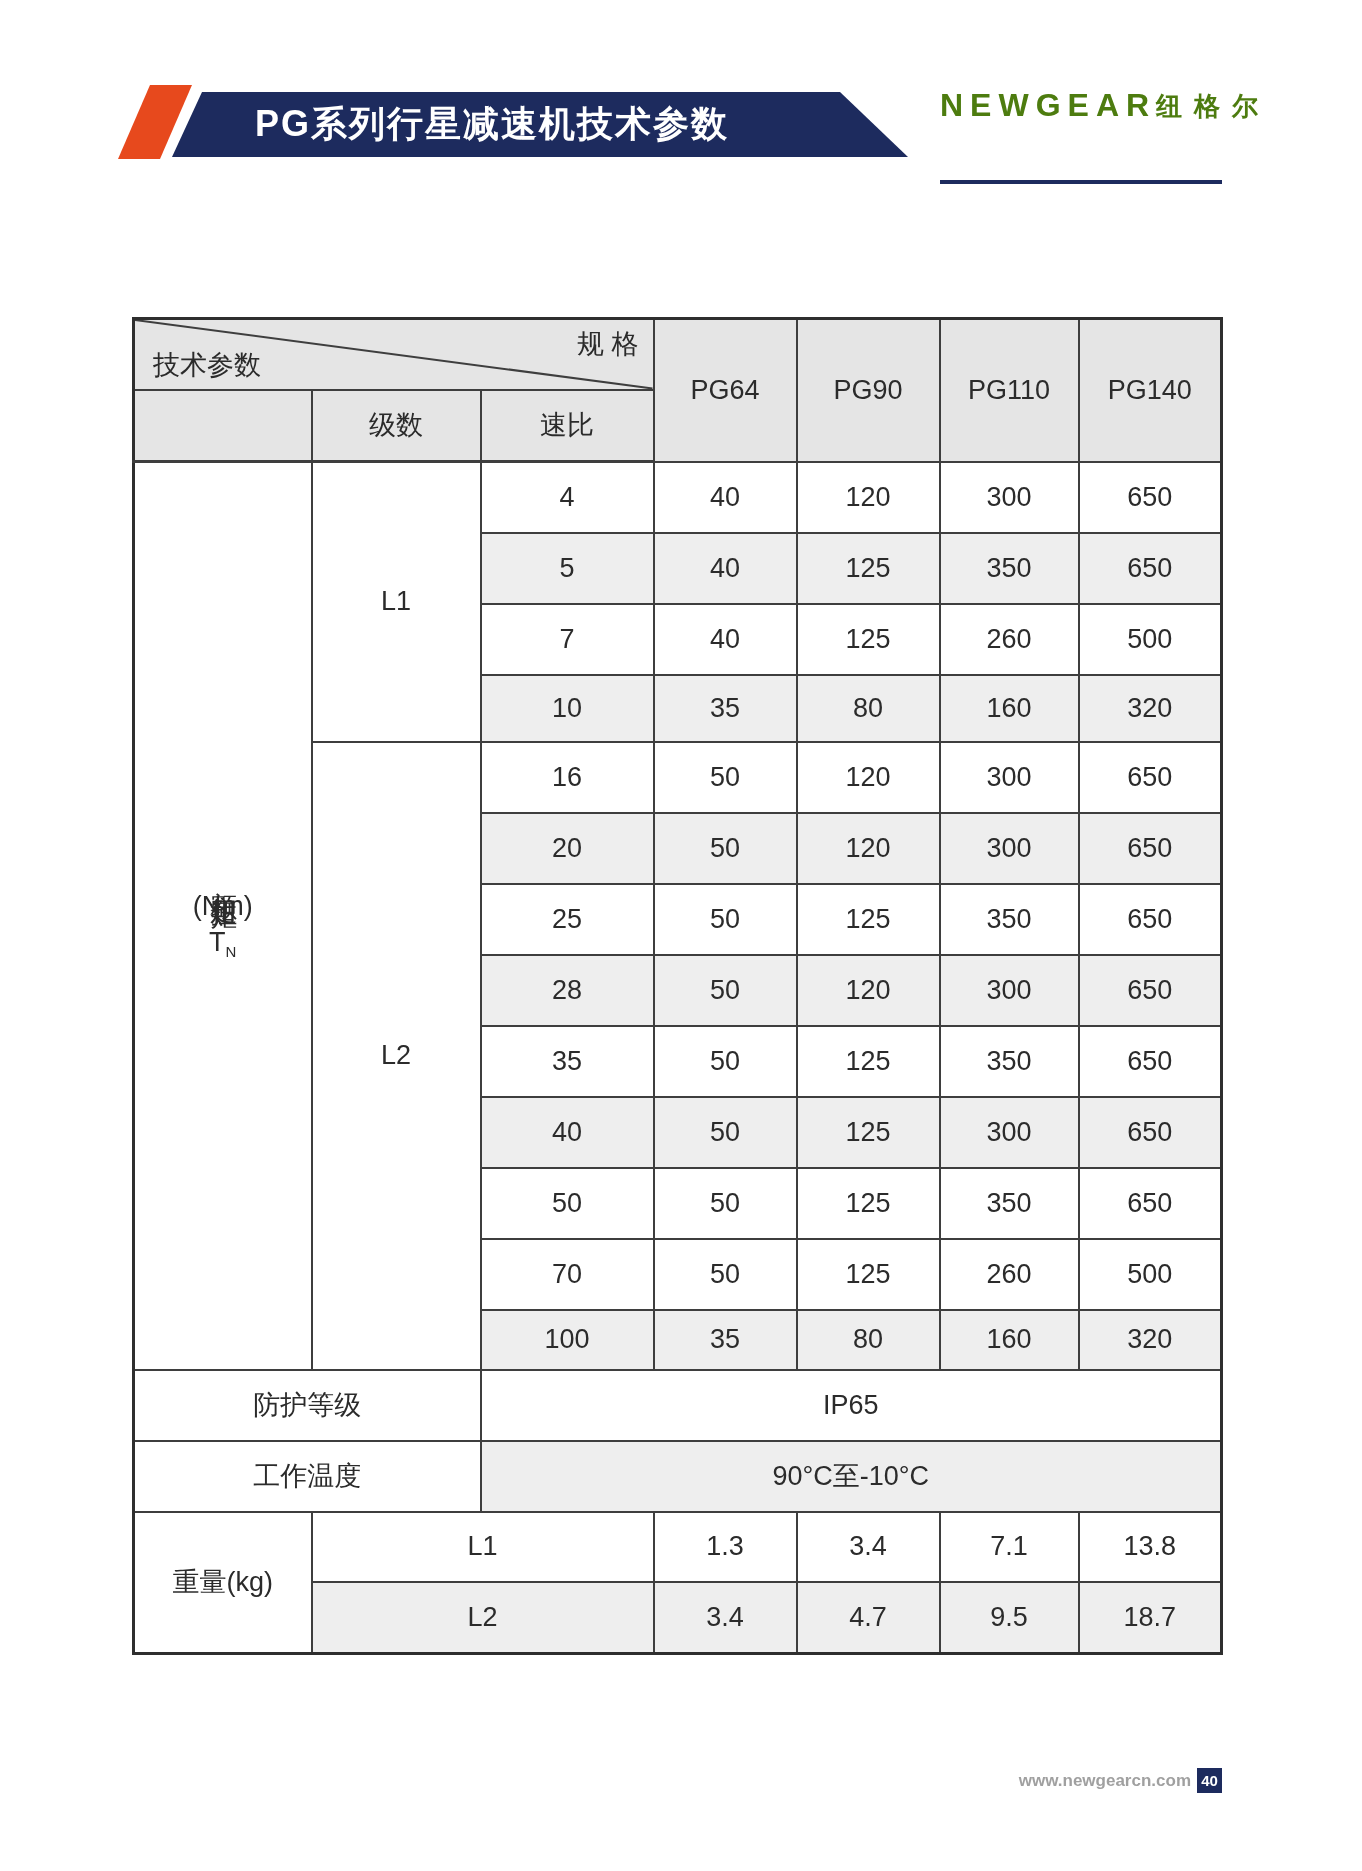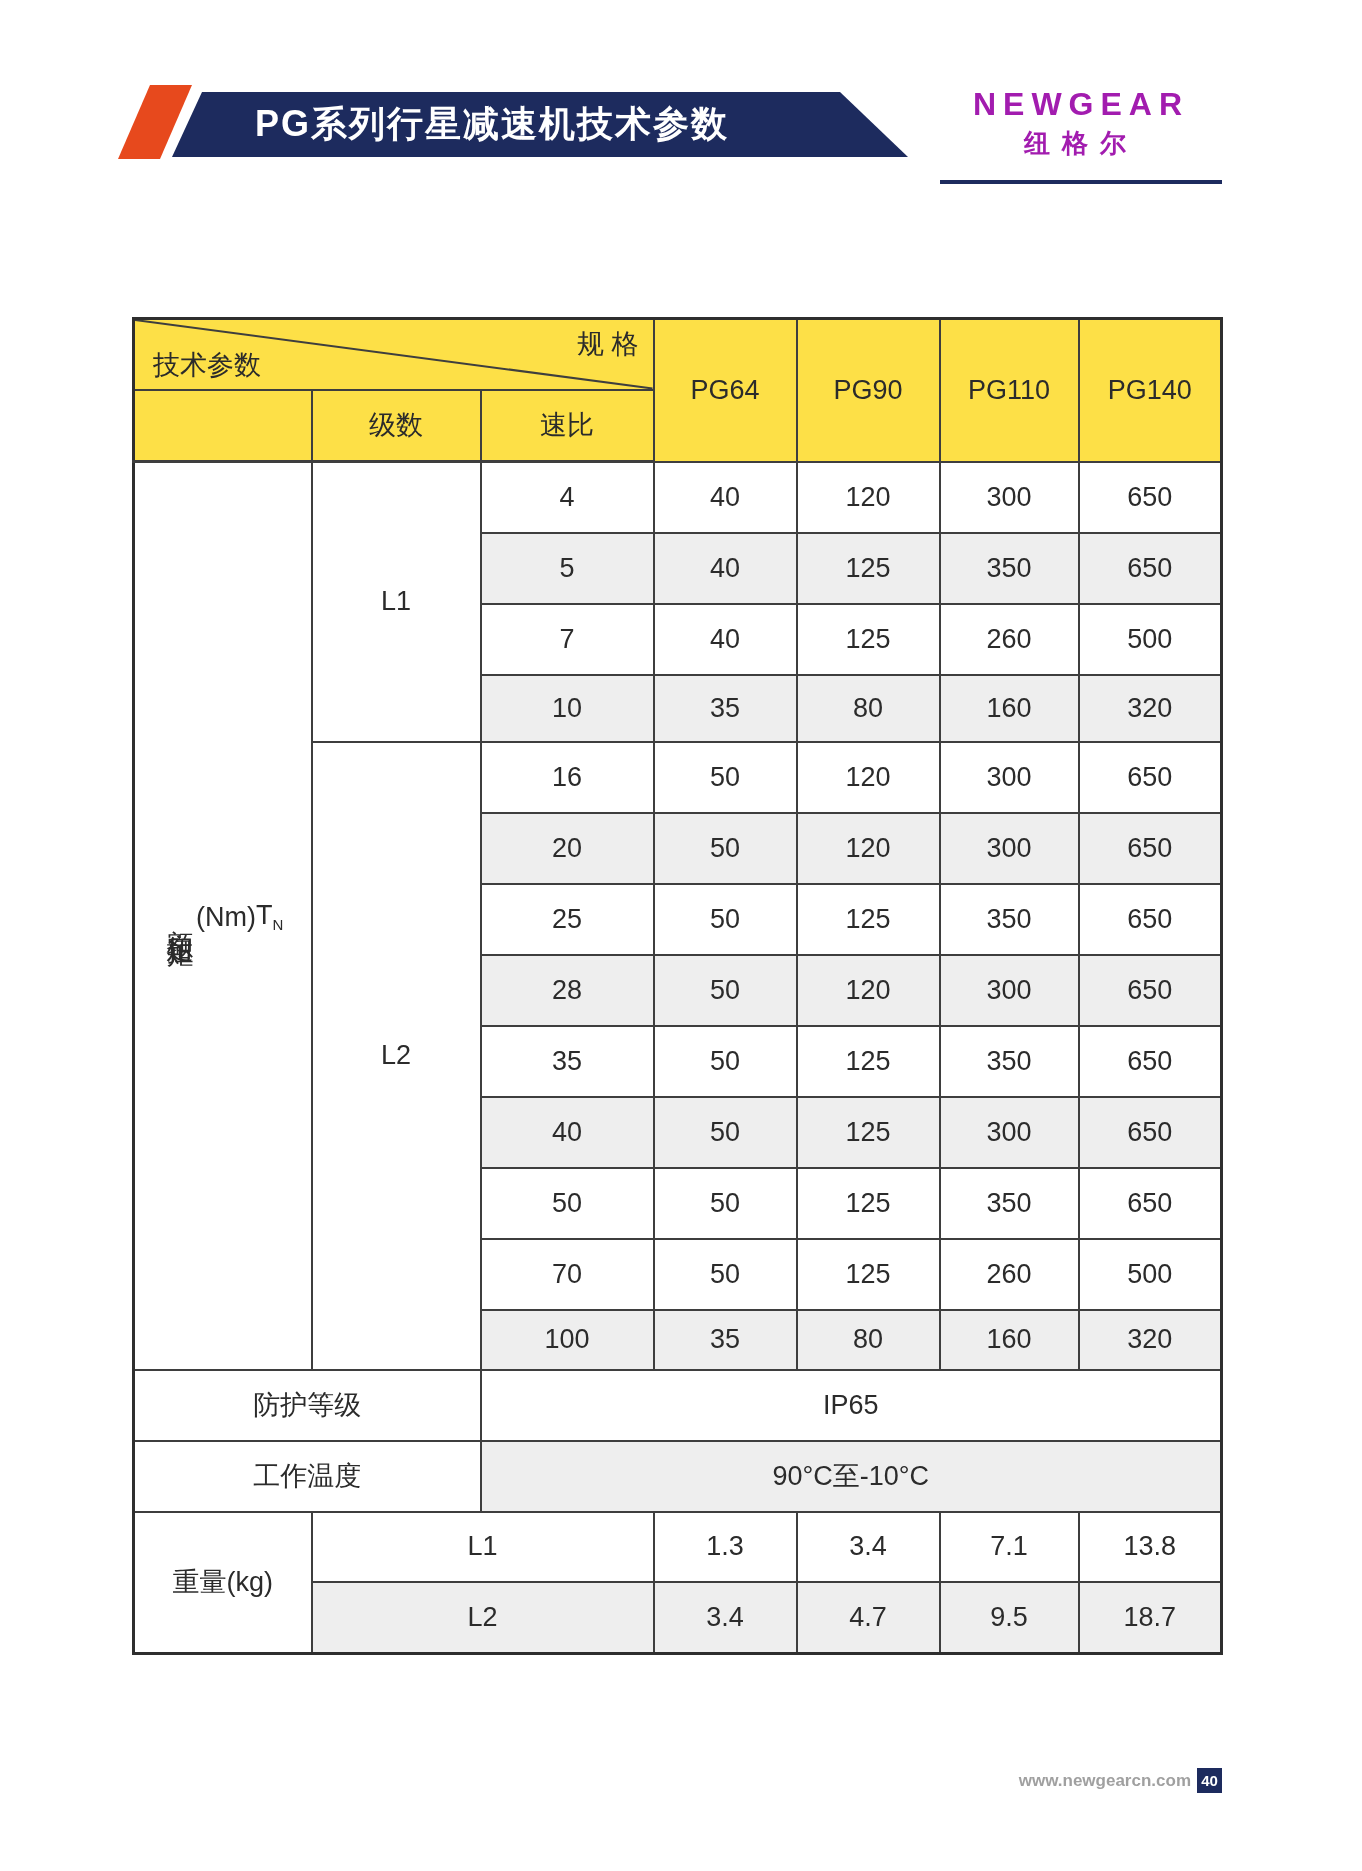--- a/index.html
+++ b/index.html
@@ -17,47 +17,47 @@
     position:absolute;left:172px;top:92px;width:736px;height:65px;
     background:#1d2b5e;
     clip-path:polygon(30px 0,668px 0,736px 65px,0 65px);
   }
   .title-banner .title{
     position:absolute;left:83px;top:0;height:65px;display:flex;align-items:center;
     color:#ffffff;font-size:36px;font-weight:bold;letter-spacing:2px;white-space:nowrap;
   }
   .logo{
     position:absolute;left:940px;top:86px;width:282px;
-    display:flex;flex-direction:column;align-items:center;color:#a21caf;
+    display:flex;flex-direction:row;align-items:center;color:#4d7c0f;
   }
   .logo .en{font-size:32px;font-weight:bold;letter-spacing:7px;white-space:nowrap;}
   .logo .cn{font-size:26px;font-weight:bold;letter-spacing:12px;margin-top:3px;white-space:nowrap;}
   .logo-rule{position:absolute;left:940px;top:180px;width:282px;height:4px;background:#1d2b5e;}
 
   
   .spec-table{
     position:absolute;left:132px;top:317px;
     border-collapse:collapse;table-layout:fixed;
     font-size:27px;color:#2b2b2b;
   }
   .spec-table td{
     border:2px solid #3e3e3e;text-align:center;vertical-align:middle;
     padding:0;background:#ffffff;overflow:hidden;
   }
   .spec-table{border:3px solid #2e2e2e;}
-  .spec-table td.hdr{background:#fde047;}
+  .spec-table td.hdr{background:#e5e5e5;}
   .spec-table tr.shaded td.body-cell{background:#eeeeee;}
   .hdrB td{border-bottom-width:3px;}
   
   td.corner{position:relative;}
   td.corner .diag{position:absolute;left:0;top:0;width:100%;height:100%;display:block;}
   td.corner .spec-label{position:absolute;right:14px;top:6px;}
   td.corner .param-label{position:absolute;left:18px;bottom:6px;}
   
-  .torque-wrap{display:flex;flex-direction:row;align-items:center;justify-content:center;line-height:1.25;}
+  .torque-wrap{display:flex;flex-direction:column;align-items:center;justify-content:center;line-height:1.25;}
   .torque-vert{writing-mode:vertical-rl;text-orientation:upright;letter-spacing:4px;}
   .torque-unit{margin-top:4px;}
   .torque-sym{margin-top:2px;}
   .torque-sym sub{font-size:15px;}
 
   
   .footer{
     position:absolute;left:900px;top:1768px;width:322px;
     display:flex;justify-content:flex-end;align-items:center;gap:6px;font-weight:bold;
   }

